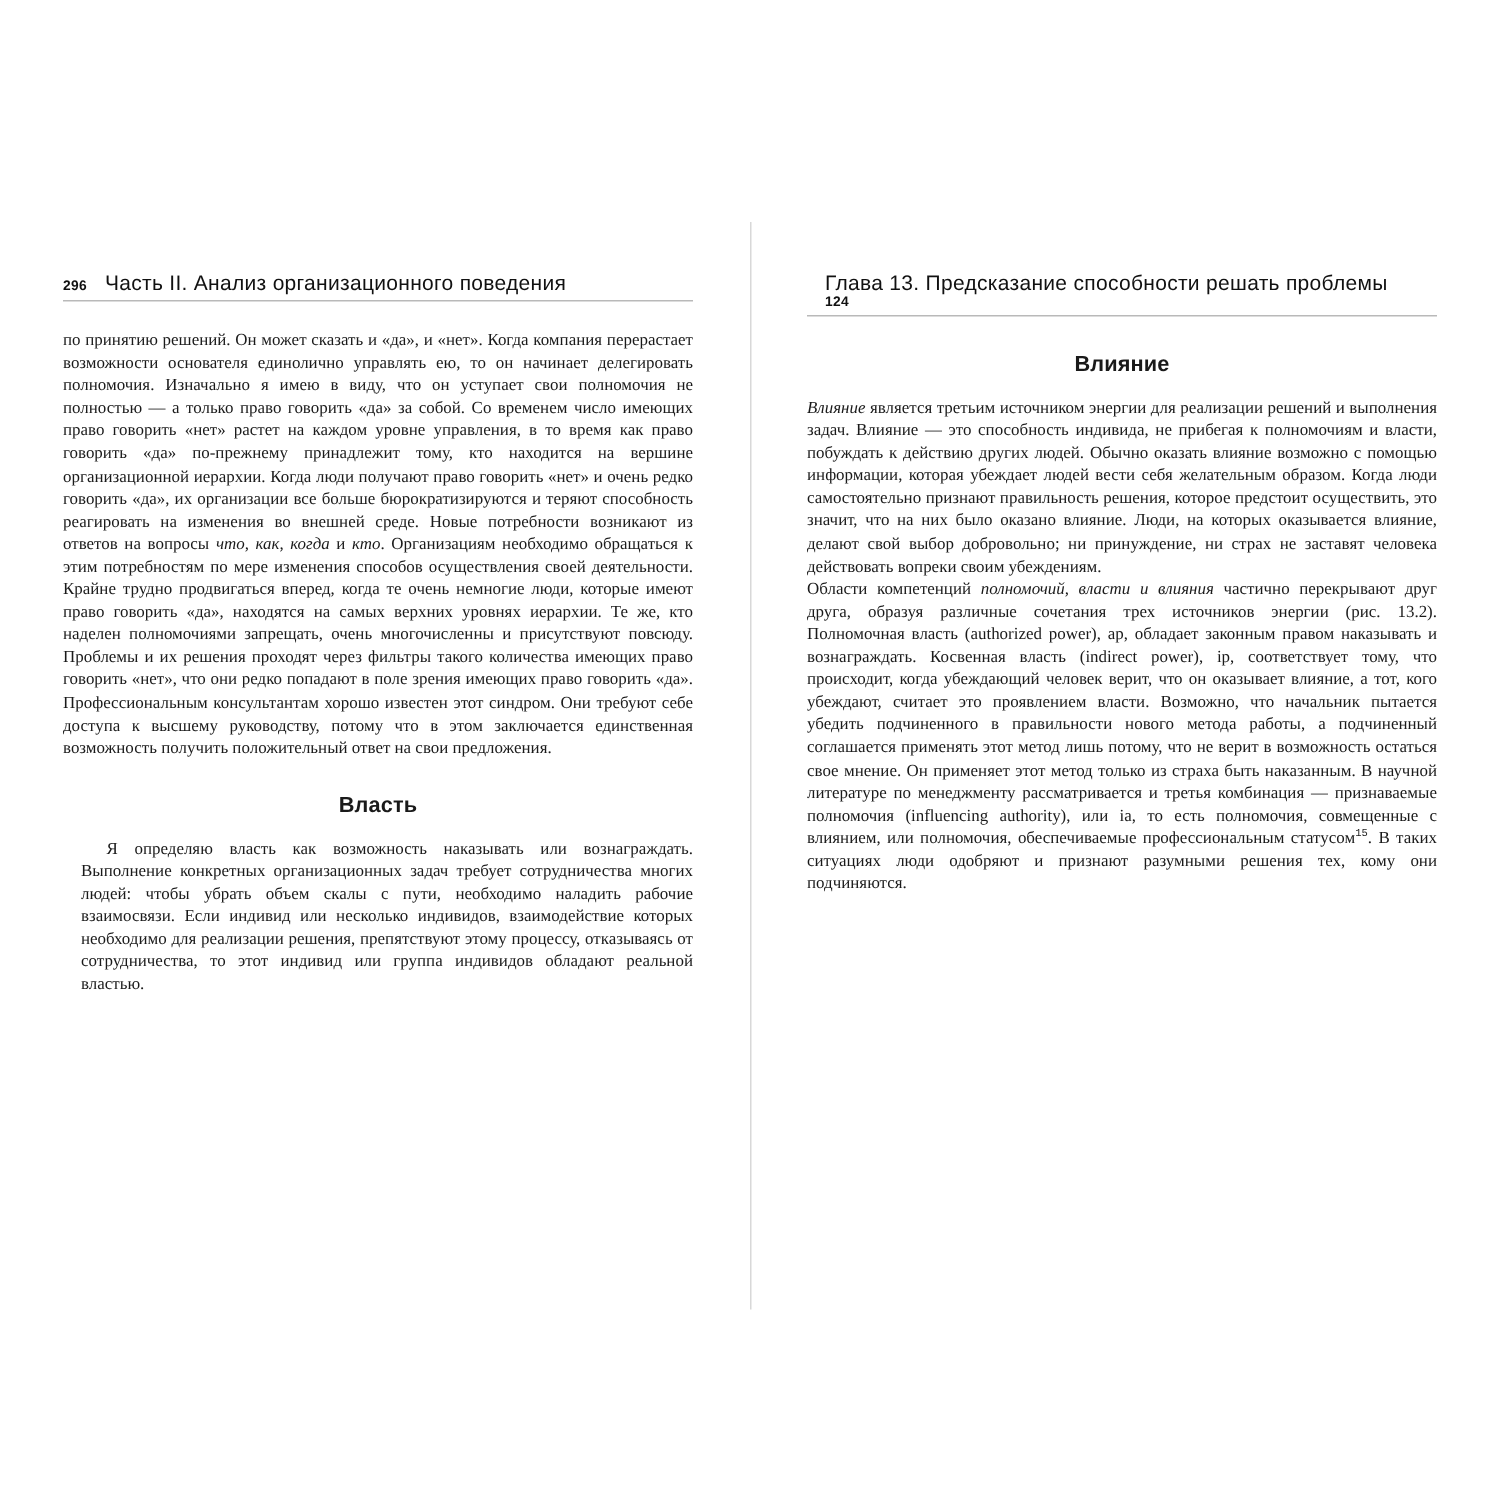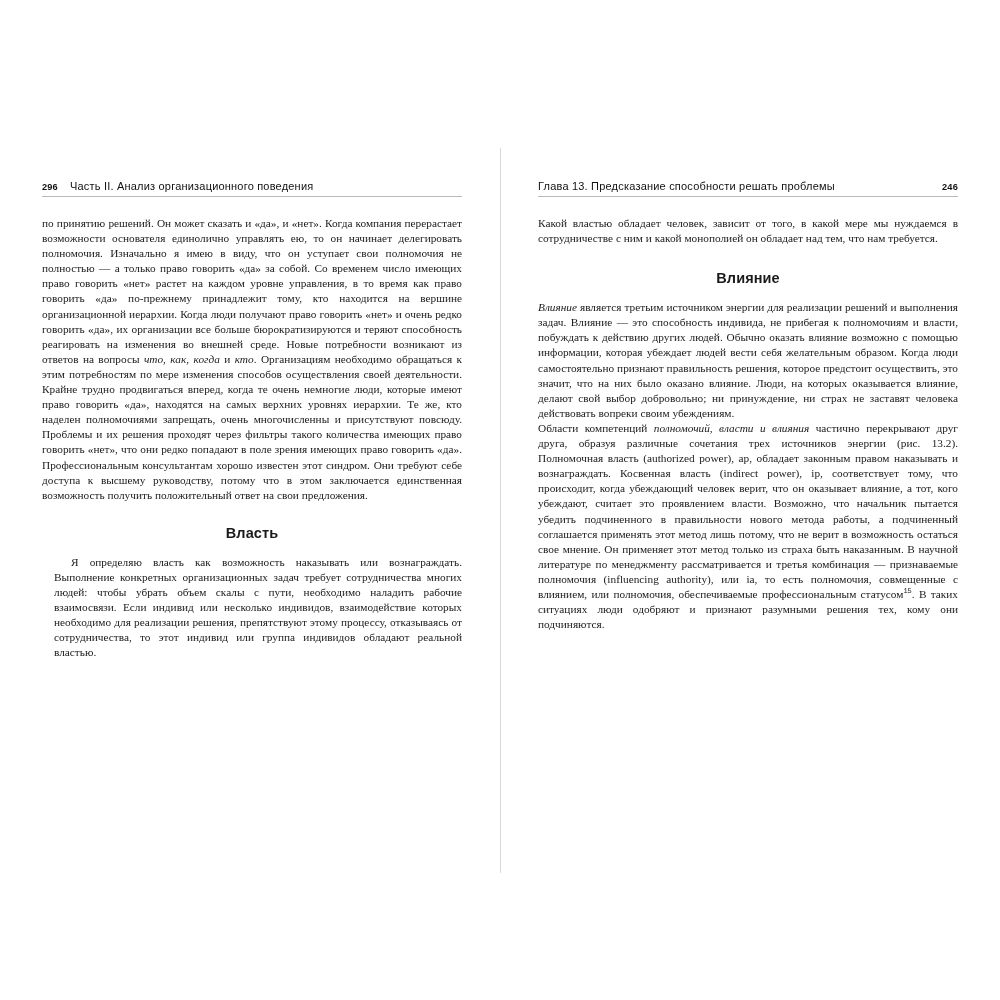--- a/index.html
+++ b/index.html
@@ -44,30 +44,30 @@
     align-items: baseline;
     font-family: "Liberation Sans", sans-serif;
     font-size: 8.2px;
     letter-spacing: 0.2px;
     color: #111;
     padding-bottom: 4px;
     border-bottom: 1px solid #b9b9b9;
     margin-bottom: 19px;
   }
   .runhead.left { justify-content: flex-start; }
-  .runhead.right { justify-content: space-between; }
+  .runhead.right { justify-content: flex-start; flex-direction: column; }
   .folio {
     font-weight: bold;
     font-size: 9.2px;
   }
   .runhead.left .folio { margin-right: 12px; }
   .runhead.right .folio { margin-left: 12px; }
   .runtitle {
     font-style: normal;
-    font-size: 11px;
+    font-size: 14px;
   }
 
   .body-text p {
     margin: 0;
     font-size: 11.3px;
     line-height: 15.1px;
     text-align: justify;
     text-justify: inter-word;
     hyphens: auto;
     -webkit-hyphens: auto;
@@ -119,25 +119,24 @@
       <h2 class="section">Власть</h2>
 
       <p class="indent">Я определяю власть как <b>возможность</b> наказывать или вознаграждать. Выполнение конкретных организационных задач требует сотрудничества многих людей: чтобы убрать объем скалы с пути, необходимо наладить рабочие взаимосвязи. Если индивид или несколько индивидов, взаимодействие которых необходимо для реализации решения, препятствуют этому процессу, отказываясь от сотрудничества, то этот индивид или группа индивидов обладают реальной властью.</p>
     </div>
   </div>
 
   <div class="page right">
 
     <div class="runhead right">
       <span class="runtitle">Глава 13. Предсказание способности решать проблемы</span>
-      <span class="folio">246</span>
+      <span class="folio">124</span>
     </div>
 
     <div class="body-text">
-      <p class="noindent">Какой властью обладает человек, зависит от того, в какой мере мы нуждаемся в сотрудничестве с ним и какой монополией он обладает над тем, что нам требуется.</p>
 
       <h2 class="section">Влияние</h2>
 
       <p class="noindent"><i>Влияние</i> является третьим источником энергии для реализации решений и выполнения задач. Влияние — это <b>способность</b> индивида, не прибегая к полномочиям и власти, побуждать к действию других людей. Обычно оказать влияние возможно с помощью информации, которая убеждает людей вести себя желательным образом. Когда люди самостоятельно признают правильность решения, которое предстоит осуществить, это значит, что на них было оказано влияние. Люди, на которых оказывается влияние, делают свой выбор добровольно; ни принуждение, ни страх не заставят человека действовать вопреки своим убеждениям.</p>
 
 
       <p class="noindent">Области компетенций <i>полномочий, власти и влияния</i> частично перекрывают друг друга, образуя различные сочетания трех источников энергии (рис. 13.2). Полномочная власть (authorized power), ар, обладает законным правом наказывать и вознаграждать. Косвенная власть (indirect power), ip, соответствует тому, что происходит, когда убеждающий человек верит, что он оказывает влияние, а тот, кого убеждают, считает это проявлением власти. Возможно, что начальник пытается убедить подчиненного в правильности нового метода работы, а подчиненный соглашается применять этот метод лишь потому, что не верит в возможность остаться свое мнение. Он применяет этот метод только из страха быть наказанным. В научной литературе по менеджменту рассматривается и третья комбинация — признаваемые полномочия (influencing authority), или ia, то есть полномочия, совмещенные с влиянием, или полномочия, обеспечиваемые профессиональным статусом<sup>15</sup>. В таких ситуациях люди одобряют и признают разумными решения тех, кому они подчиняются.</p>
     </div>
   </div>
 

